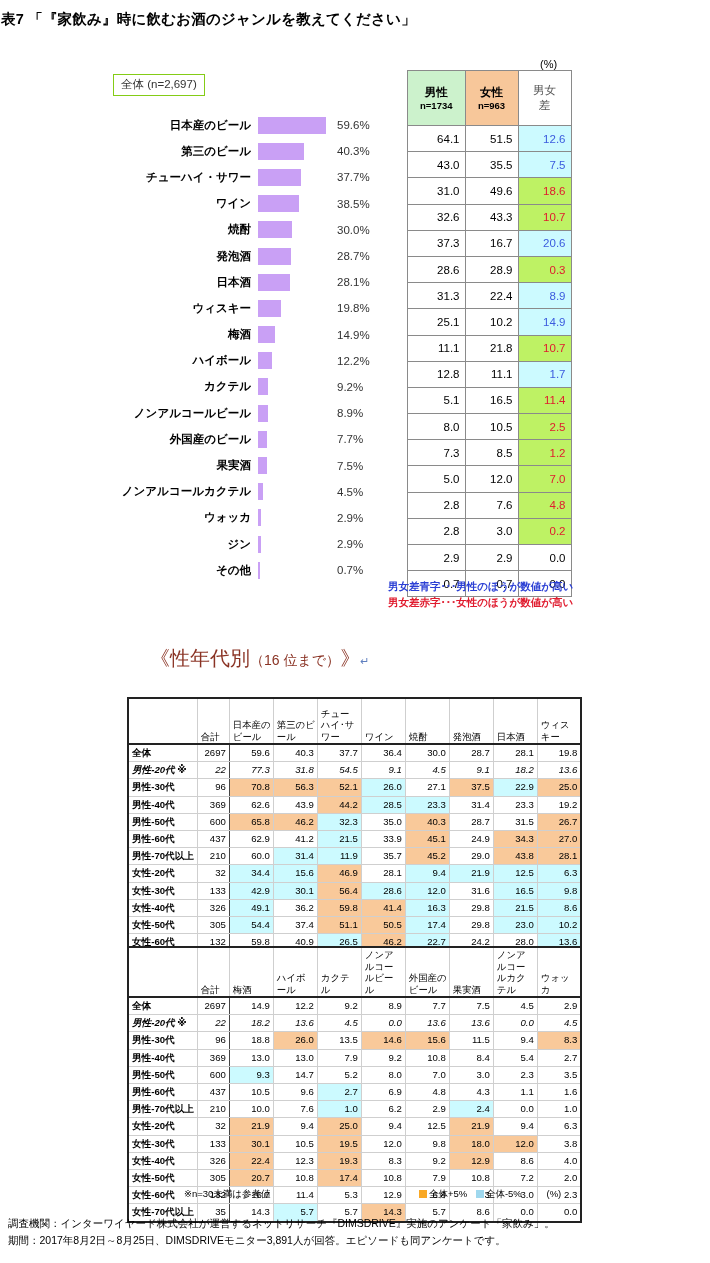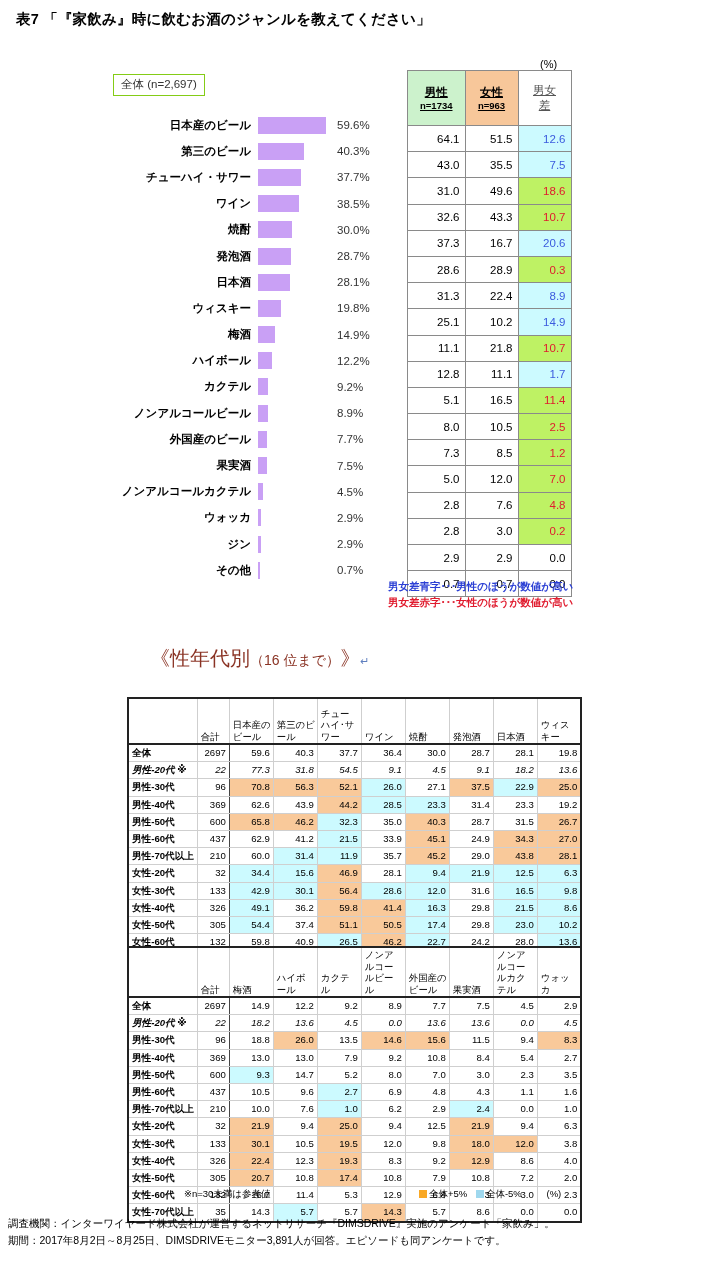--- a/index.html
+++ b/index.html
@@ -8,21 +8,21 @@
     width: 710px; height: 1263px;
     background: #ffffff;
     font-family: "Liberation Sans", "DejaVu Sans", sans-serif;
     color: #000;
     position: relative;
     overflow: hidden;
   }
 
   
   .title {
-    position:absolute; left:16px; top:10px;
+    position:absolute; left:1px; top:10px;
     font-size:14.5px; font-weight:bold; letter-spacing:0.2px;
     white-space:nowrap;
   }
 
   
   .pct-unit {
     position:absolute; left:540px; top:58px;
     font-size:11px;
   }
 
@@ -61,21 +61,21 @@
     border-collapse:collapse;
     font-size:11.5px;
   }
   .gender-table td, .gender-table th {
     border:1px solid #8a8a8a;
     height:26.2px;
     text-align:right;
     padding:0 5px 0 3px;
     font-weight:normal;
   }
-  .gender-table th { text-align:center; padding:12px;text-decoration:underline; }
+  .gender-table th { text-align:center; padding:12px; }
   .gt-head-male   { background:#ccf2cc; font-weight:bold; width:53px; }
   .gt-head-female { background:#f7c79a; font-weight:bold; width:53px; }
   .gt-head-diff   { background:#ffffff; color:#555; width:53px; }
   .gt-head-male .sub, .gt-head-female .sub { font-size:9.5px; font-weight:bold; display:block; }
   .gt-head-male .main, .gt-head-female .main { font-size:11.5px; font-weight:bold; display:block; }
   .diff-blue { background:#ccfaff; color:#3b5bde; text-align:right; }
   .diff-pink { background:#bef264; color:#e01b2e; text-align:right; }
   .diff-none { background:#ffffff; color:#000; text-align:right; }
 
   .gender-notes {

